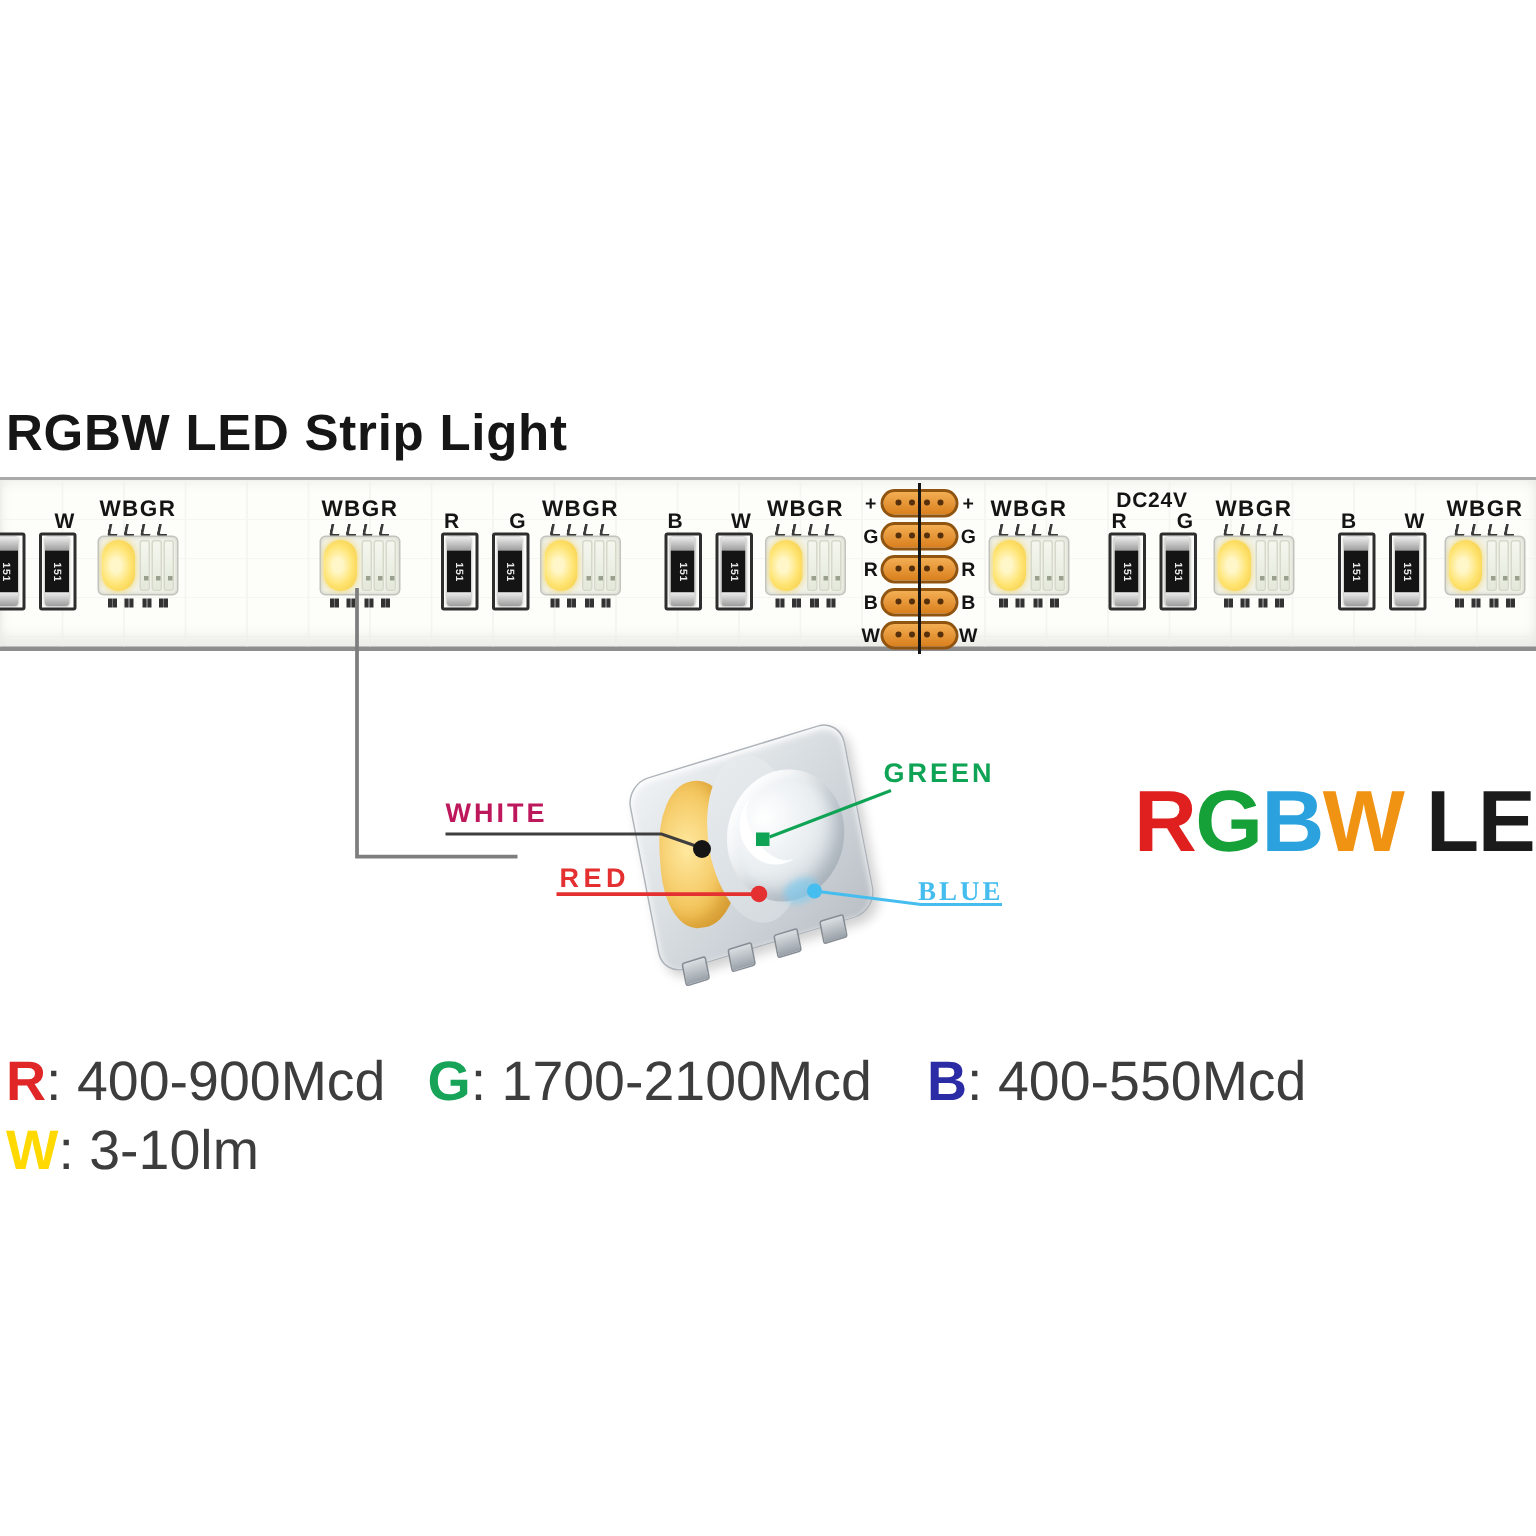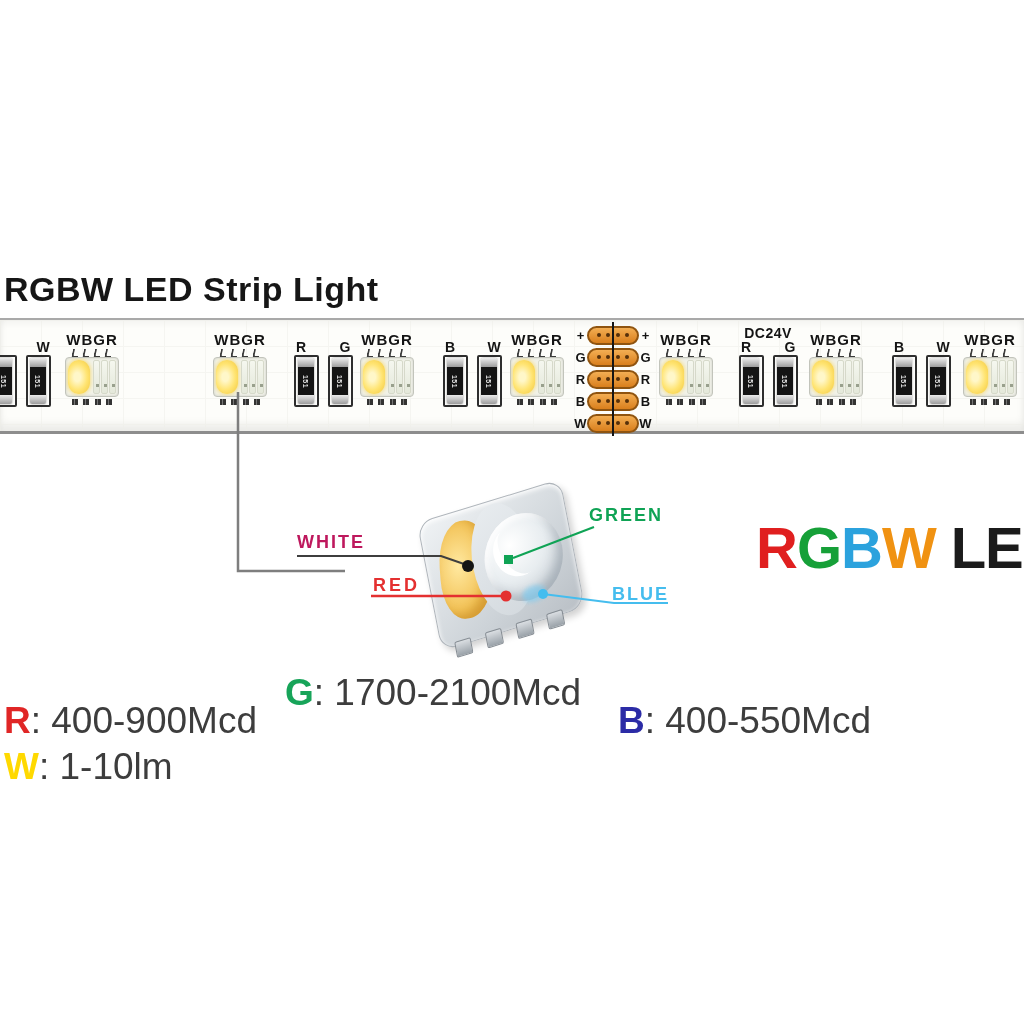--- a/index.html
+++ b/index.html
@@ -472,24 +472,24 @@
     <line x1="594" y1="527" x2="513" y2="558" stroke="#0fa355" stroke-width="2"></line>
     <rect x="504" y="555" width="9" height="9" fill="#0fa355"></rect>
     <polyline points="543,594 614,603 668,603" fill="none" stroke="#45bdee" stroke-width="2"></polyline>
     <circle cx="543" cy="594" r="5" fill="#45bdee"></circle>
   </svg>
 
   <div id="anno-labels">
       <div class="anno" style="left: 297px; top: 532px; letter-spacing: 2px; color: #be185d;">WHITE</div>
       <div class="anno" style="left: 373px; top: 575px; letter-spacing: 3px; color: rgb(228, 48, 48);">RED</div>
       <div class="anno" style="left: 589px; top: 505px; letter-spacing: 2px; color: rgb(15, 163, 85);">GREEN</div>
-      <div class="anno" style="left: 612px; top: 584px; letter-spacing: 2px; color: rgb(69, 189, 238);">BLUE</div>
+      <div class="anno" style="left: 612px; top: 584px; letter-spacing: 2px; color: rgb(69, 189, 238); font-family: Liberation Serif, serif;">BLUE</div>
     </div>
 
   <div class="logo" id="logo"><span style="color: rgb(224, 31, 31);">R</span><span style="color: rgb(22, 160, 56);">G</span><span style="color: rgb(43, 162, 221);">B</span><span style="color: rgb(240, 146, 18);">W</span><span class="suffix" style="color: rgb(27, 27, 27);">LED</span></div>
 
   <div id="specs">
       <div class="spec" style="left: 4px; top: 700px;"><span class="spec-label" style="color: rgb(224, 38, 38);">R</span><span>: </span><span>400-900Mcd</span></div>
-      <div class="spec" style="left: 285px; top: 672px;"><span class="spec-label" style="color: rgb(23, 164, 89);">G</span><span>: </span><span>1700-2100Mcd</span></div>
+      <div class="spec" style="left: 285px; top: 700px;"><span class="spec-label" style="color: rgb(23, 164, 89);">G</span><span>: </span><span>1700-2100Mcd</span></div>
       <div class="spec" style="left: 618px; top: 700px;"><span class="spec-label" style="color: rgb(43, 43, 166);">B</span><span>: </span><span>400-550Mcd</span></div>
-      <div class="spec" style="left: 4px; top: 746px;"><span class="spec-label" style="color: rgb(255, 217, 0);">W</span><span>: </span><span>1-10lm</span></div>
+      <div class="spec" style="left: 4px; top: 746px;"><span class="spec-label" style="color: rgb(255, 217, 0);">W</span><span>: </span><span>3-10lm</span></div>
     </div>
 </div>
 
 </body></html>

